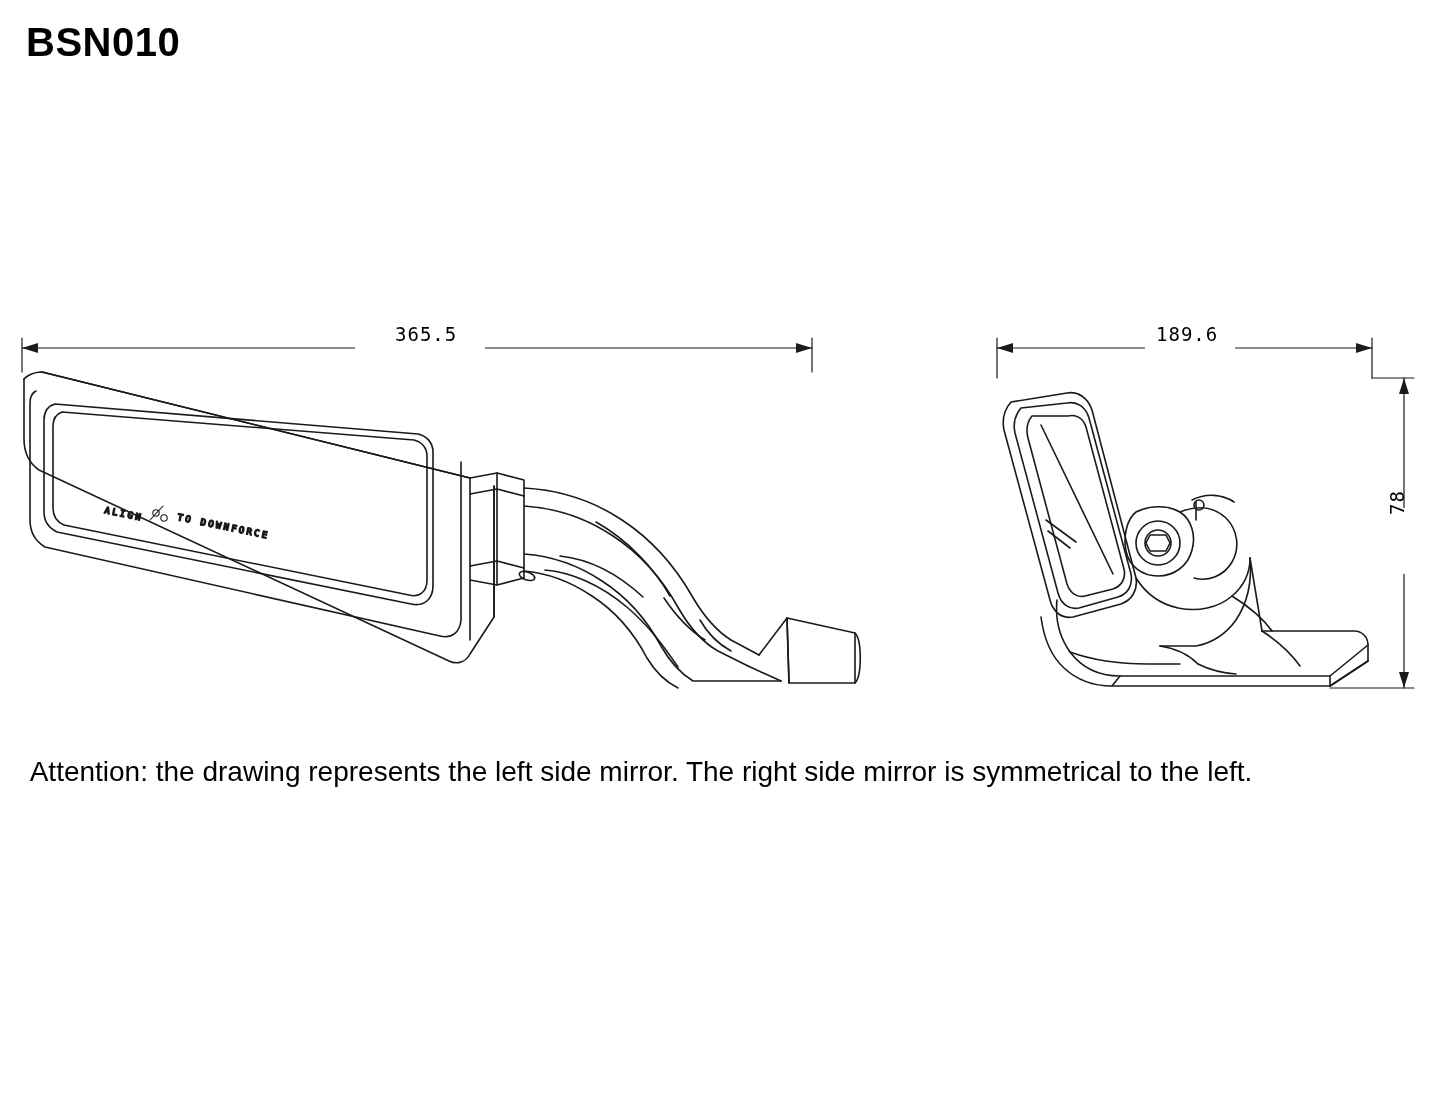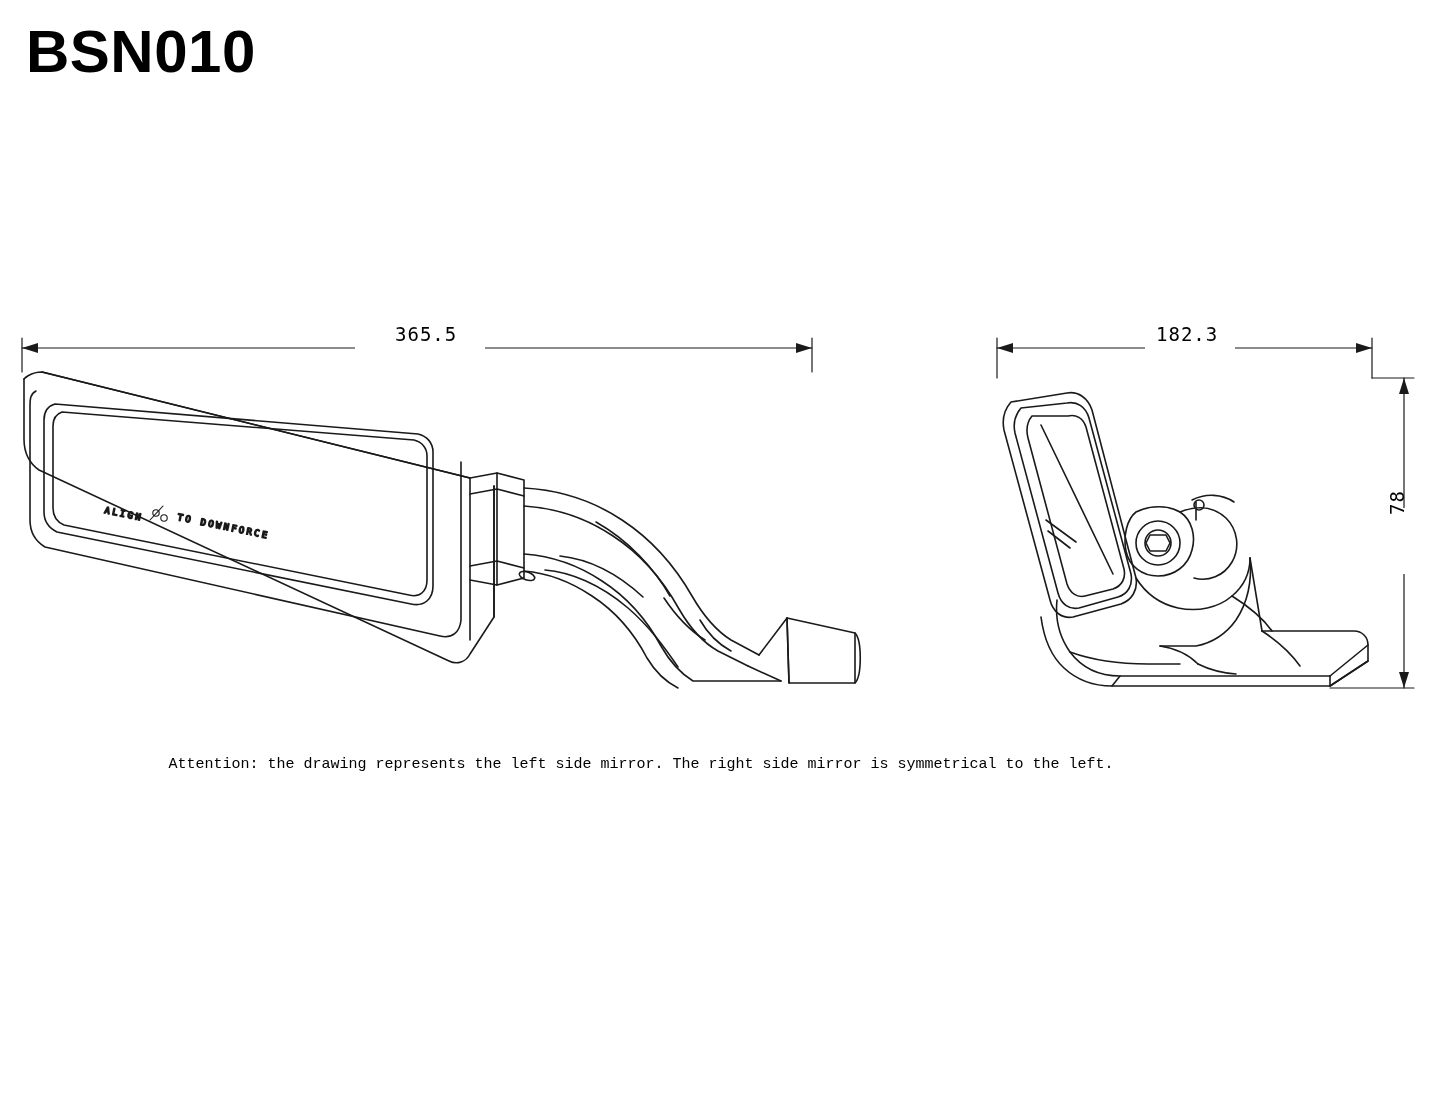--- a/index.html
+++ b/index.html
@@ -12,21 +12,21 @@
     height: 1094px;
     position: relative;
     font-family: "Liberation Sans", sans-serif;
     color: #000000;
     overflow: hidden;
   }
   #page-title {
     position: absolute;
     left: 26px;
     top: 22px;
-    font-size: 60px;
+    font-size: 40px;
     font-weight: 700;
     letter-spacing: 0.5px;
     line-height: 1;
     font-family: "Liberation Sans", sans-serif;
   }
   .dim-label {
     position: absolute;
     font-family: "DejaVu Sans Mono", monospace;
     font-size: 19px;
     letter-spacing: 1px;
@@ -46,22 +46,22 @@
     top: 515px;
     transform: rotate(-90deg);
     transform-origin: left top;
   }
   #attention-note {
     position: absolute;
     left: 0;
     top: 756px;
     width: 1282px;
     text-align: center;
-    font-size: 15px;
-    font-family: Liberation Mono, monospace;
+    font-size: 28px;
+    font-family: Liberation Sans, sans-serif;
     color: #000;
   }
   #drawing-svg {
     position: absolute;
     left: 0;
     top: 0;
   }
   .mirror-text {
     font-family: "DejaVu Sans Mono", monospace;
     font-size: 9px;
@@ -227,16 +227,16 @@
       <path d="M1262,631 C1276,640 1290,652 1300,666"></path>
       <path d="M1198,664 C1210,670 1222,673 1236,674"></path>
       <path d="M1250,558 L1262,631"></path>
 
       <path d="M1070,652 C1092,660 1118,664 1148,664 L1180,664"></path>
     </g>
   </g>
 </svg>
 
 <div class="dim-label" id="dim-width-main-label">365.5</div>
-<div class="dim-label" id="dim-width-side-label">182.3</div>
+<div class="dim-label" id="dim-width-side-label">189.6</div>
 <div class="dim-label" id="dim-height-side-label">78</div>
 
 <div id="attention-note">Attention: the drawing represents the left side mirror. The right side mirror is symmetrical to the left.</div>
 
 </body></html>

